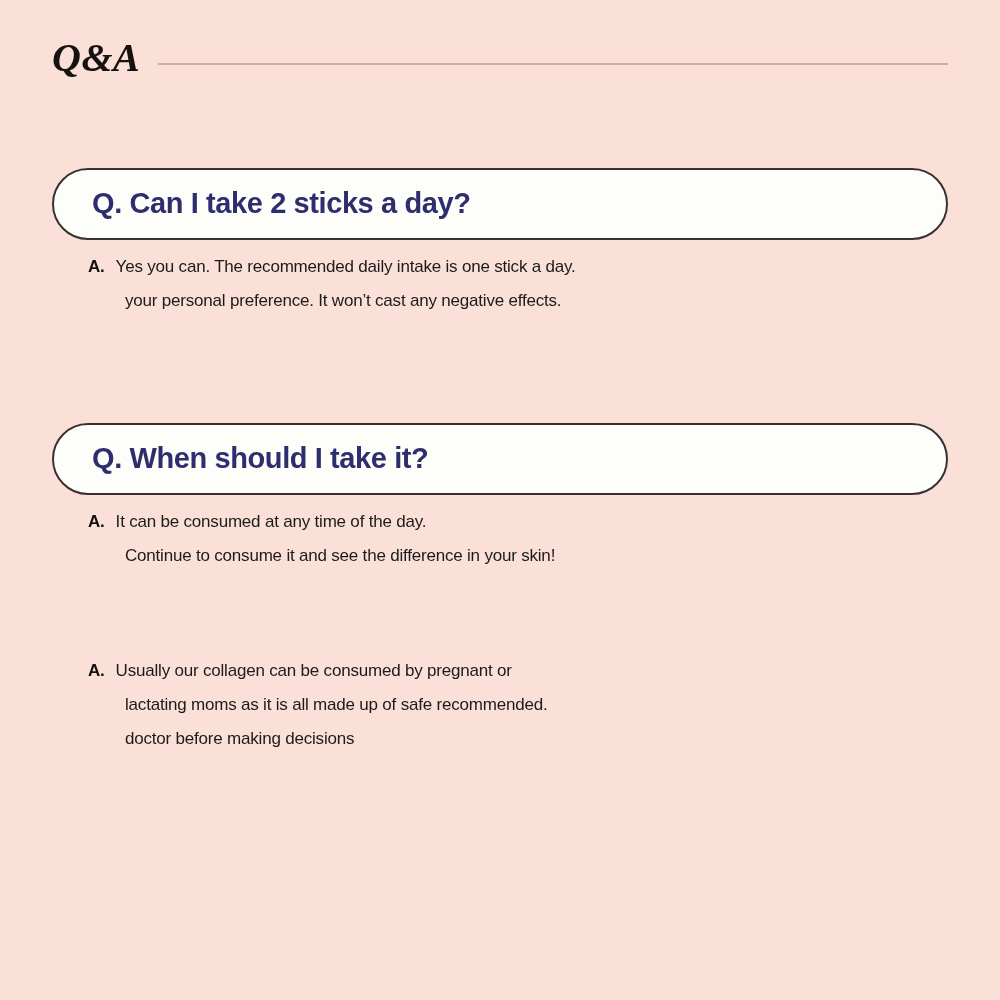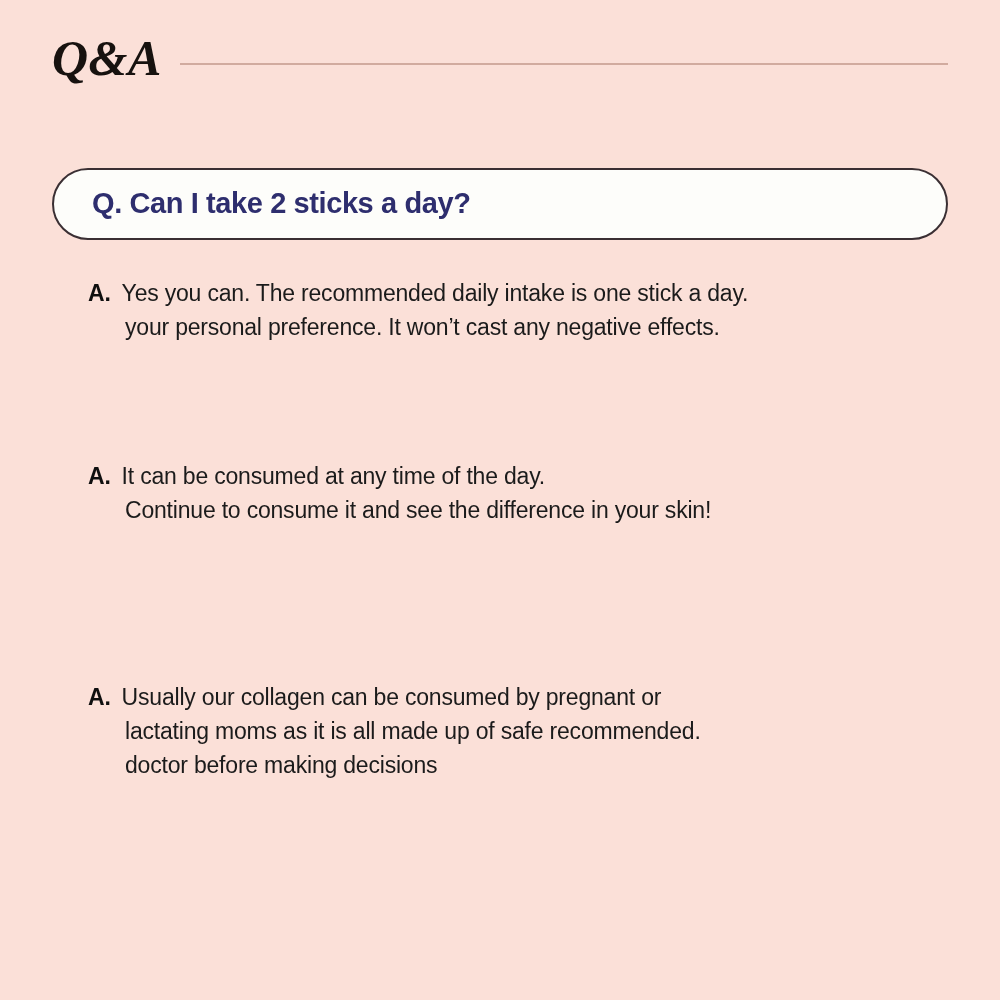--- a/index.html
+++ b/index.html
@@ -28,21 +28,21 @@
     top: 34px;
     width: 896px;
     height: 48px;
     display: flex;
     align-items: center;
   }
   .header-title {
     font-family: "Liberation Serif", "DejaVu Serif", serif;
     font-style: italic;
     font-weight: 700;
-    font-size: 50px;
+    font-size: 40px;
     line-height: 1;
     color: #17120f;
     letter-spacing: 0.5px;
     white-space: nowrap;
     padding-right: 18px;
   }
   .header-rule {
     flex: 1 1 auto;
     height: 2px;
     background: #c9a195;
@@ -85,24 +85,24 @@
     font-weight: 700;
     font-size: 29px;
     line-height: 1.1;
     color: #2e2e6e;
     letter-spacing: -0.4px;
     white-space: nowrap;
   }
 
   .answer {
     margin-left: 88px;
-    margin-top: 36px;
+    margin-top: 10px;
     width: 830px;
     font-family: "Liberation Sans", sans-serif;
-    font-size: 23px;
+    font-size: 17px;
     line-height: 34px;
     color: #1b1b1b;
     letter-spacing: -0.2px;
   }
   .answer-line {
     white-space: nowrap;
     display: block;
     padding-left: 37px;
     text-indent: 0;
   }
@@ -131,20 +131,23 @@
       <div class="question-pill">
         <div class="question-text">Q. Can I take 2 sticks a day?</div>
       </div>
       <div class="answer">
         <span class="answer-line first"><span class="answer-marker">A.</span><span>Yes you can. The recommended daily intake is one stick a day.</span></span>
         <span class="answer-line">your personal preference. It won’t cast any negative effects.</span>
       </div>
     </div>
 
     <div class="qa-block b2">
+      <div class="question-pill">
+        <div class="question-text">Q. When should I take it?</div>
+      </div>
       <div class="answer">
         <span class="answer-line first"><span class="answer-marker">A.</span><span>It can be consumed at any time of the day.</span></span>
         <span class="answer-line">Continue to consume it and see the difference in your skin!</span>
       </div>
     </div>
 
     <div class="qa-block b3">
       <div class="answer">
         <span class="answer-line first"><span class="answer-marker">A.</span><span>Usually our collagen can be consumed by pregnant or</span></span>
         <span class="answer-line">lactating moms as it is all made up of safe recommended.</span>

